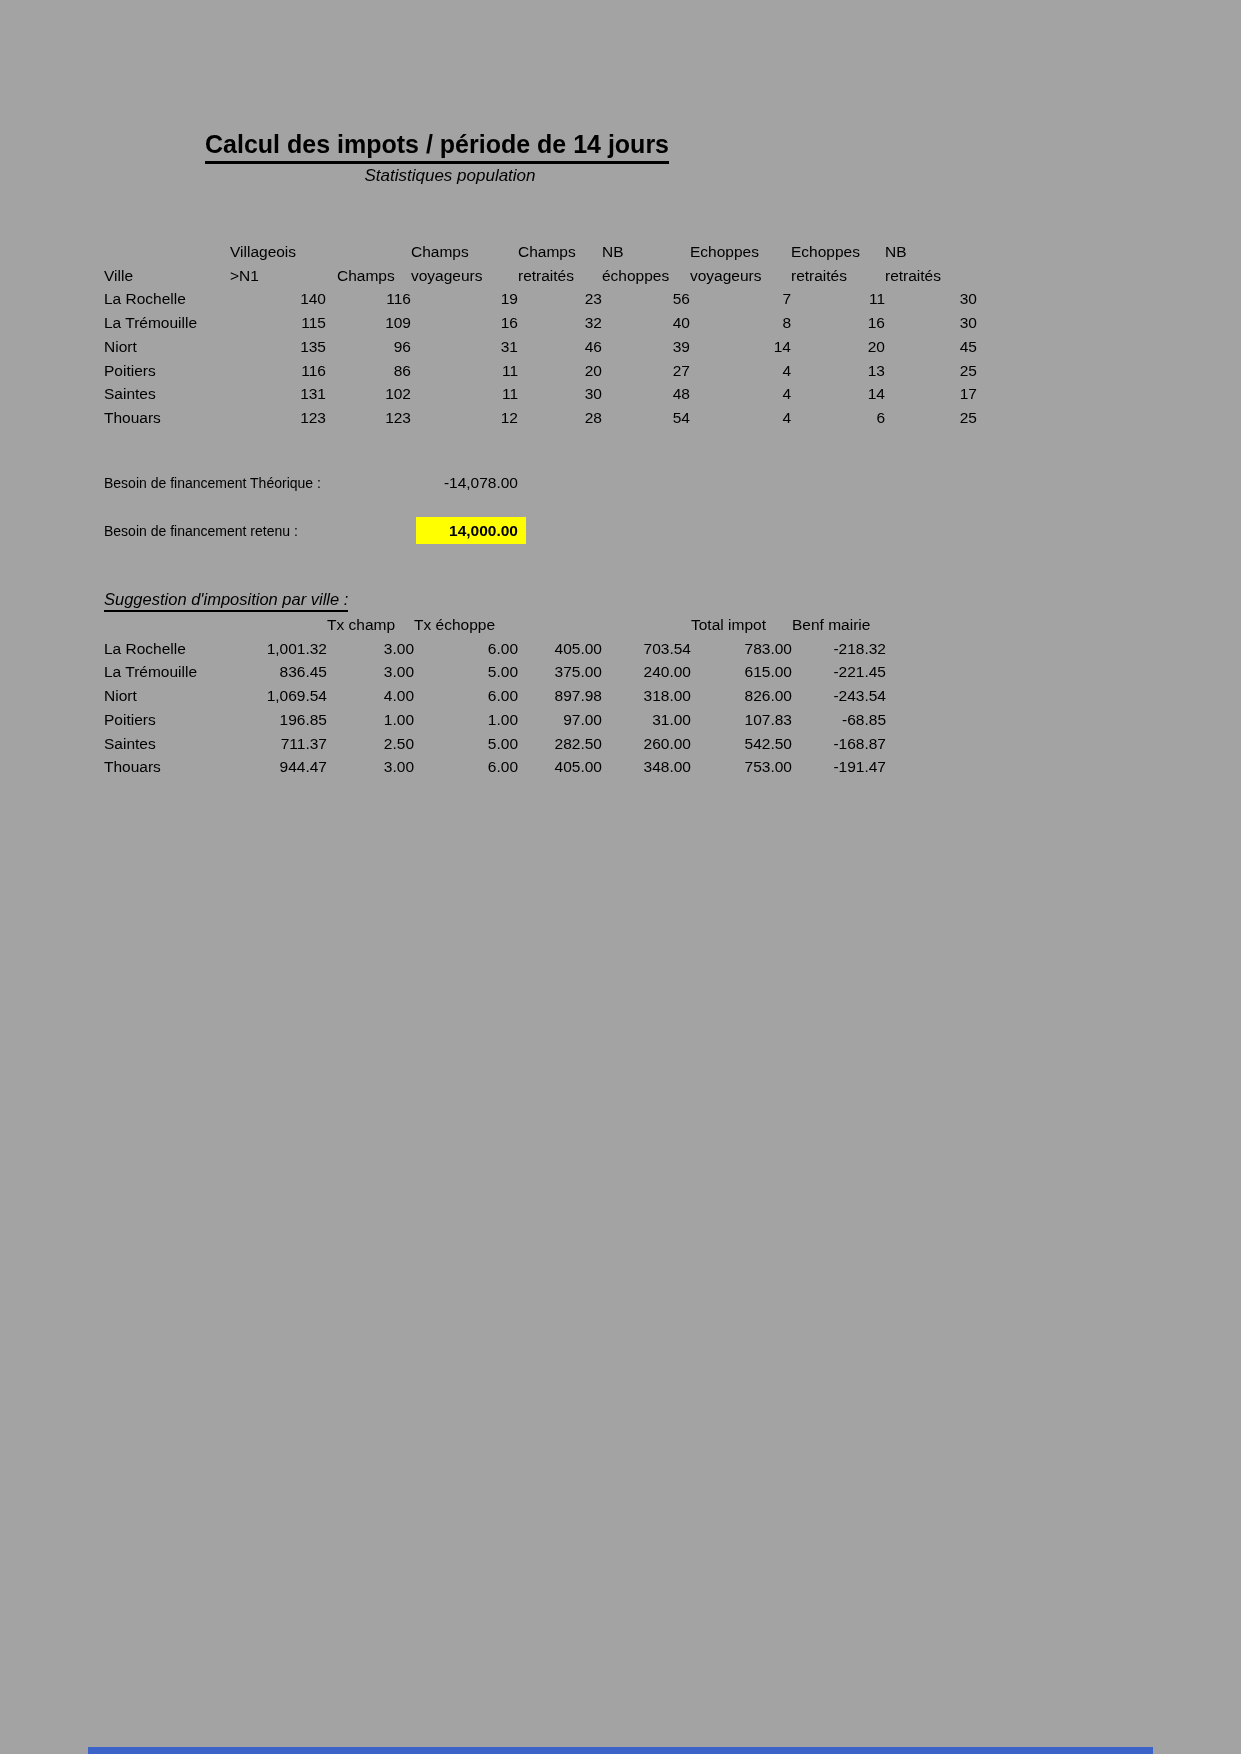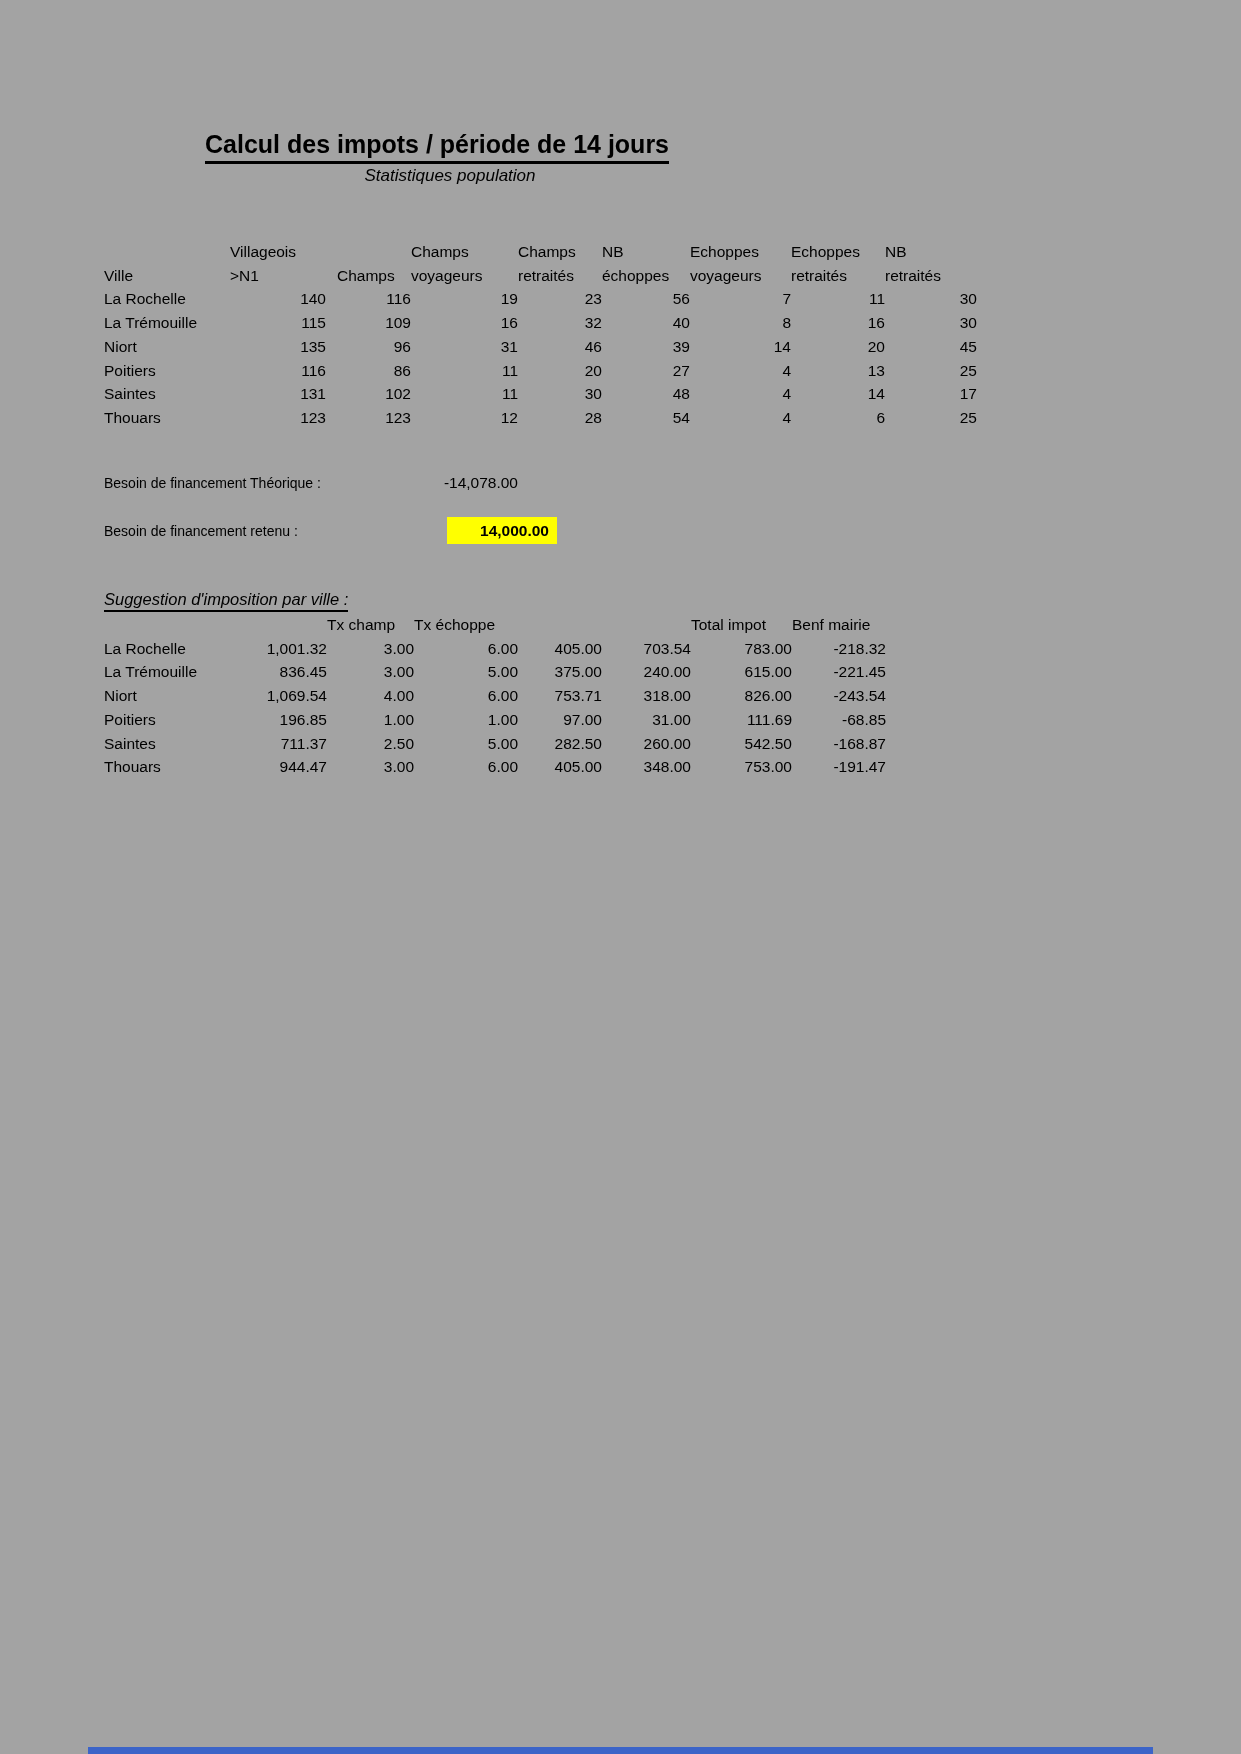--- a/index.html
+++ b/index.html
@@ -35,21 +35,21 @@
   .fin-value {
     position:absolute; left:104px; width:414px; text-align:right;
     font-size:15.5px; line-height:24px; white-space:nowrap;
   }
   .fin-theorique-label { top:471px; }
   .fin-theorique-value { top:471px; }
   .fin-retenu-label { top:519px; }
   .fin-retenu-box {
     position:absolute; left:416px; top:517px; width:110px; height:27px;
     background:#ffff00; text-align:right; padding-right:8px; box-sizing:border-box;
-    font-size:15.5px; font-weight:bold; line-height:27px; white-space:nowrap;margin-left:31px;
+    font-size:15.5px; font-weight:bold; line-height:27px; white-space:nowrap;
   }
   .section-title {
     position:absolute; left:104px; top:590px;
     font-size:16.5px; font-weight:normal; font-style:italic; white-space:nowrap;
   }
   .section-title .ul { display:inline-block; border-bottom:2px solid #000; padding-bottom:1px; }
   .bottom-bar {
     position:absolute; left:88px; top:1747px; width:1065px; height:7px;
     background:#3c64c8;
   }
@@ -218,33 +218,33 @@
       <td class="num">375.00</td>
       <td class="num">240.00</td>
       <td class="num">615.00</td>
       <td class="num">-221.45</td>
     </tr>
     <tr>
       <td class="ville">Niort</td>
       <td class="num">1,069.54</td>
       <td class="num">4.00</td>
       <td class="num">6.00</td>
-      <td class="num">753.71</td>
+      <td class="num">897.98</td>
       <td class="num">318.00</td>
       <td class="num">826.00</td>
       <td class="num">-243.54</td>
     </tr>
     <tr>
       <td class="ville">Poitiers</td>
       <td class="num">196.85</td>
       <td class="num">1.00</td>
       <td class="num">1.00</td>
       <td class="num">97.00</td>
       <td class="num">31.00</td>
-      <td class="num">111.69</td>
+      <td class="num">107.83</td>
       <td class="num">-68.85</td>
     </tr>
     <tr>
       <td class="ville">Saintes</td>
       <td class="num">711.37</td>
       <td class="num">2.50</td>
       <td class="num">5.00</td>
       <td class="num">282.50</td>
       <td class="num">260.00</td>
       <td class="num">542.50</td>

